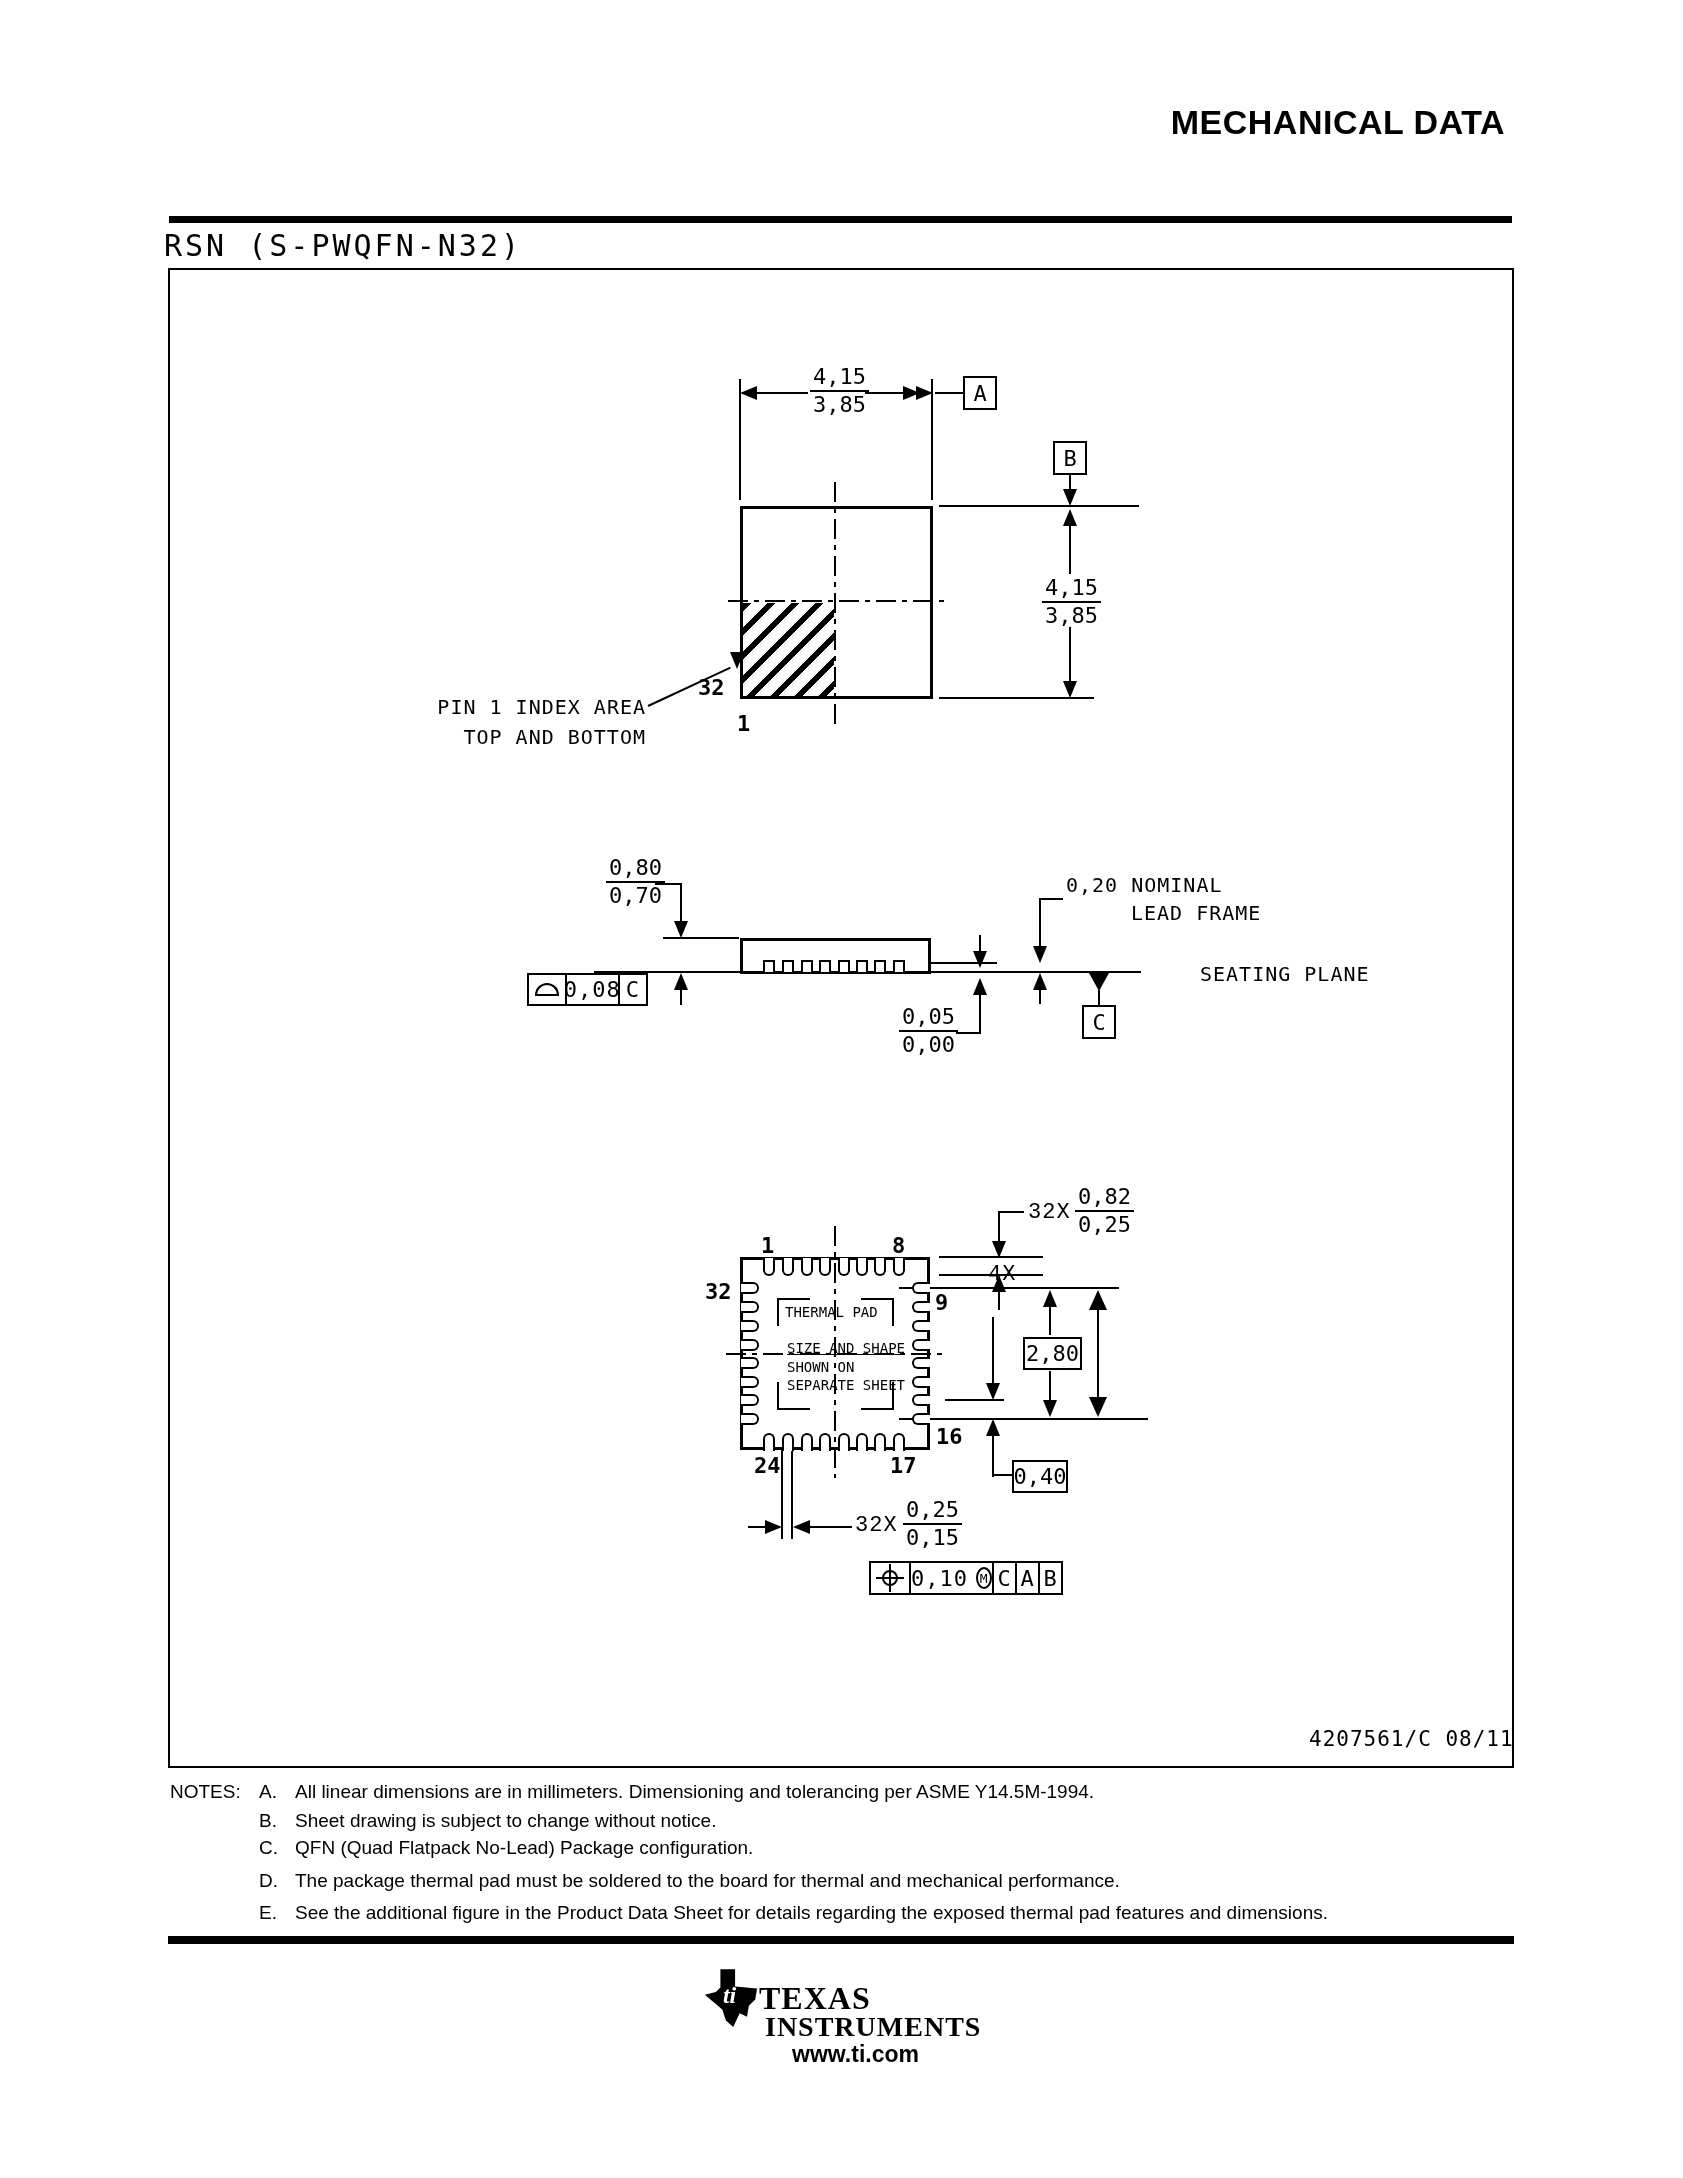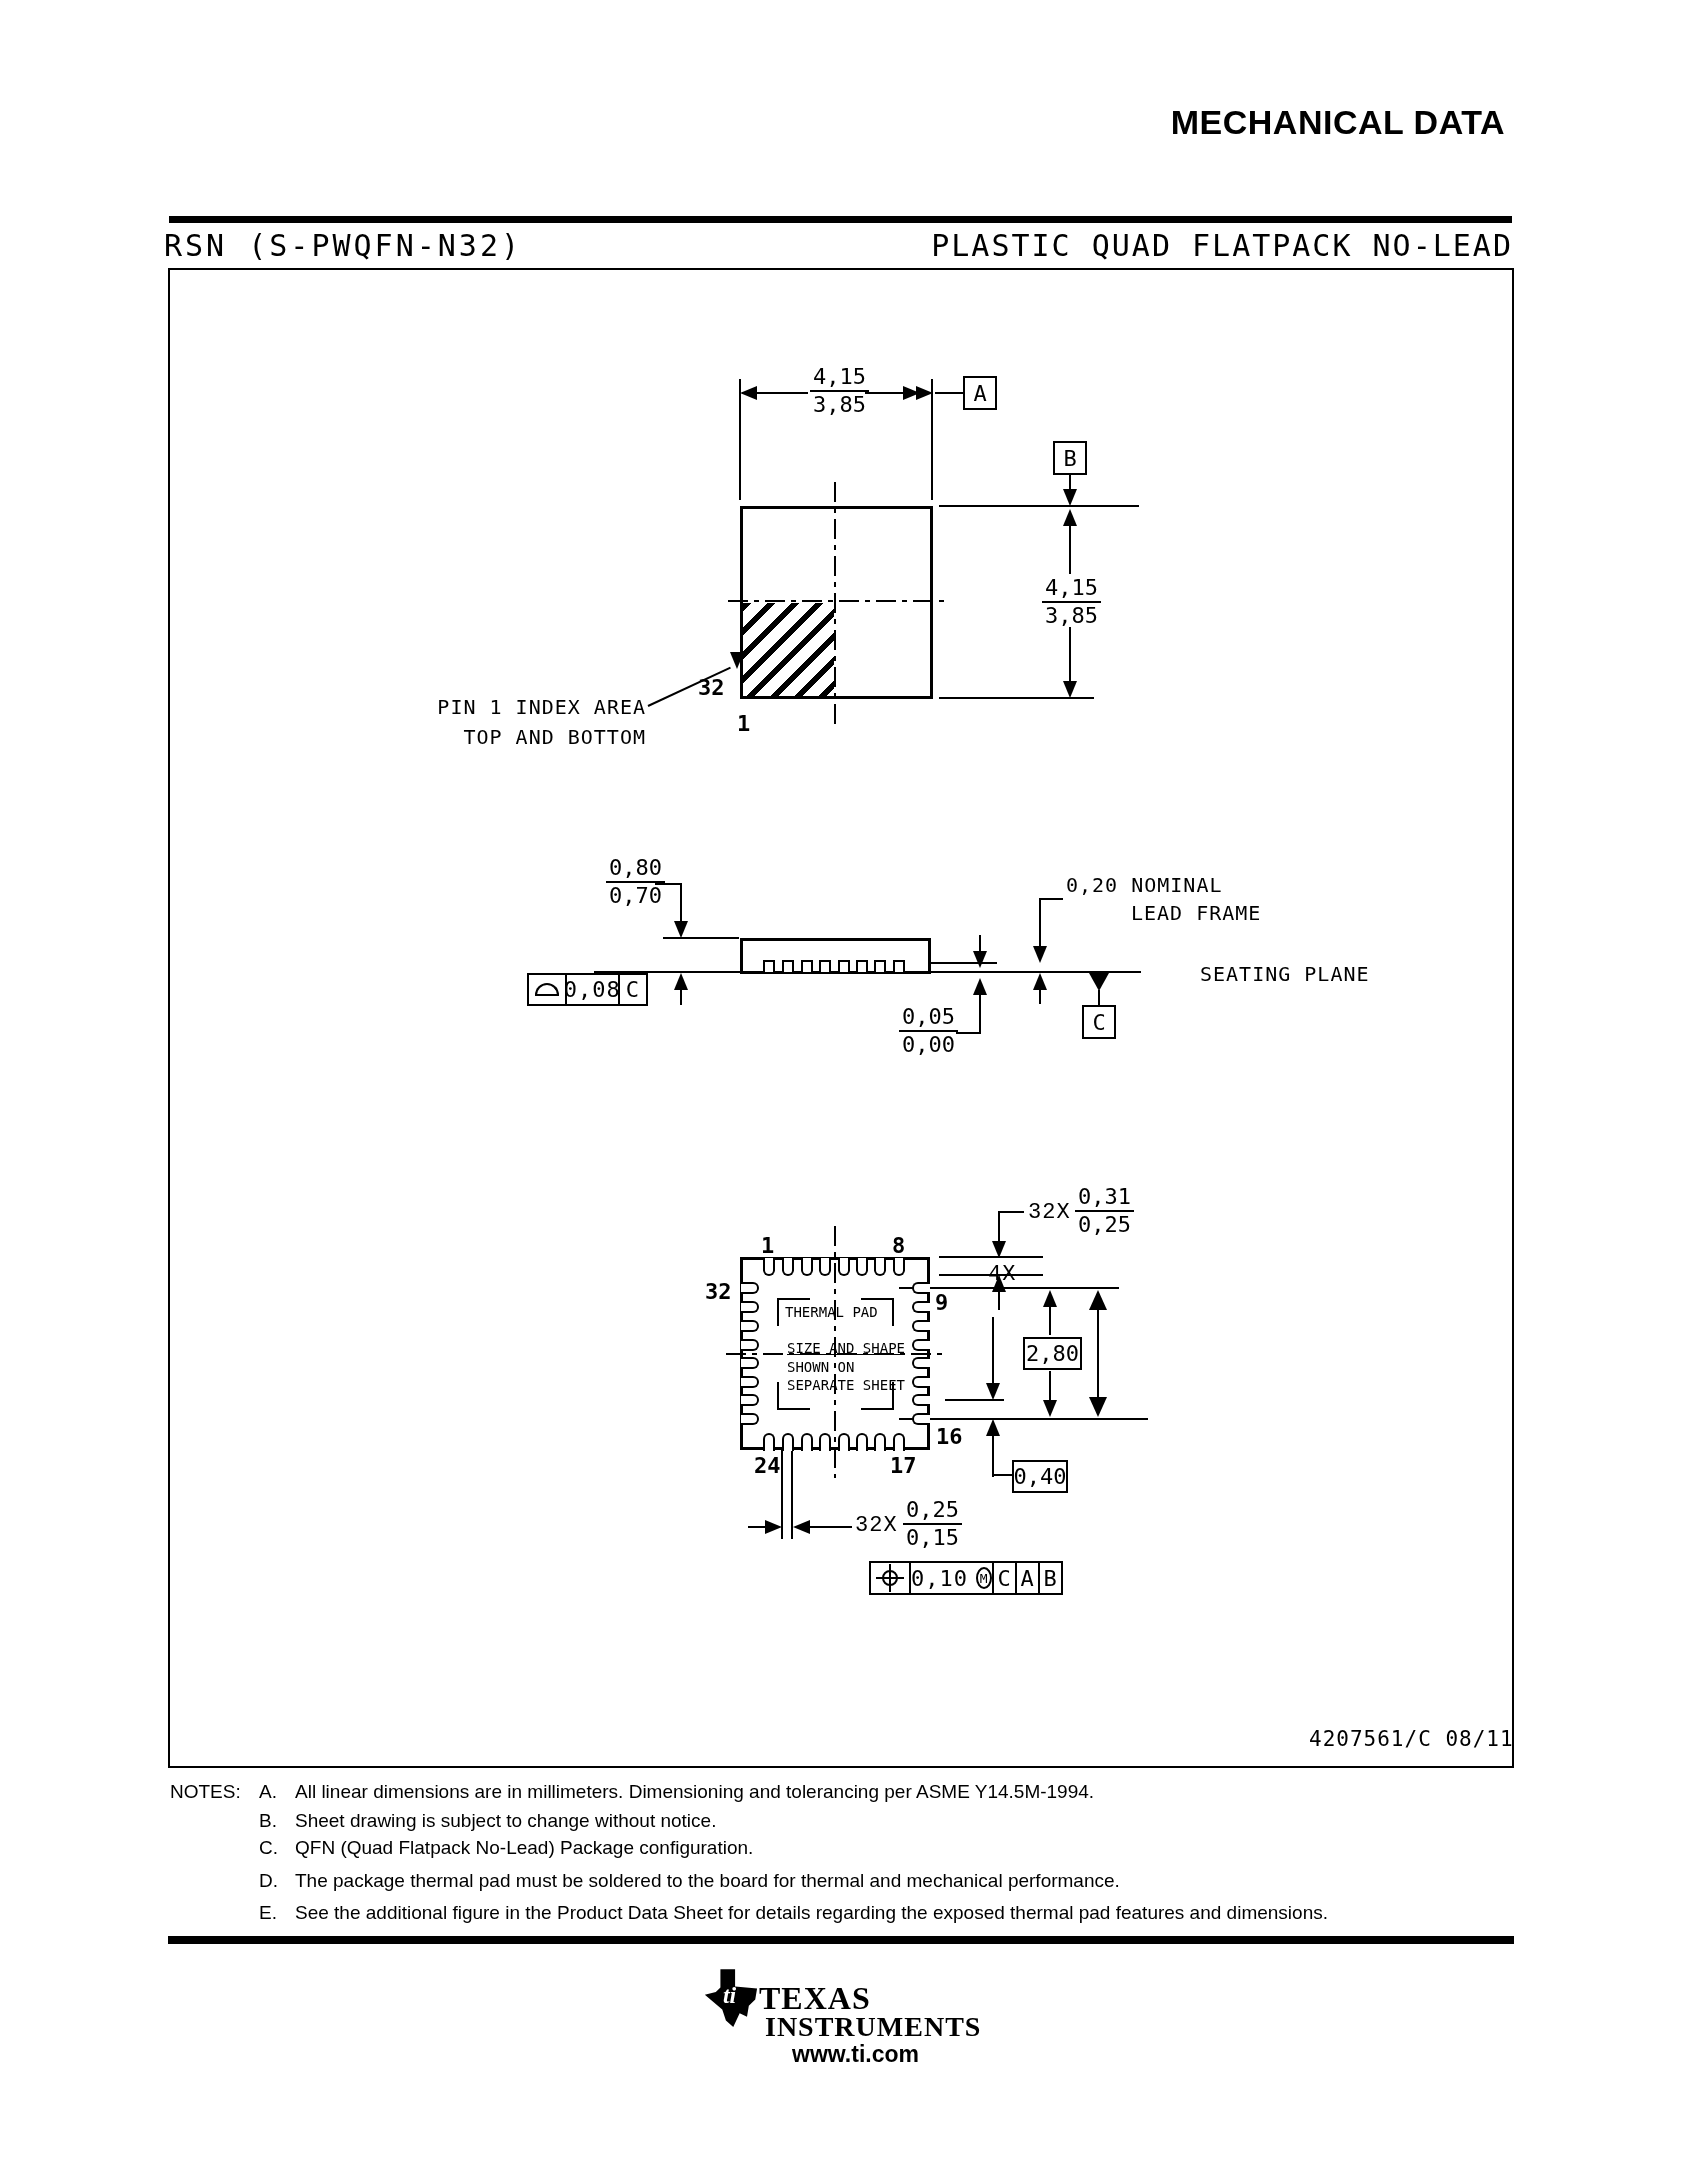--- a/index.html
+++ b/index.html
@@ -45,21 +45,20 @@
 </style>
 </head>
 <body>
 
 <div id="stage">
 
   <div class="note" style="left:1089px;top:103px;width:416px;text-align:right;font-size:34px;font-weight:bold;letter-spacing:0.5px">MECHANICAL DATA</div>
 
   <div class="h" style="left:169px;top:216px;width:1343px;height:7px"></div>
   <div class="cad" style="left:164px;top:228px;font-size:30px;letter-spacing:3px">RSN  (S-PWQFN-N32)</div>
-  <div class="cad" style="left:820px;top:228px;width:693px;text-align:right;font-size:30px;letter-spacing:2px">PLASTIC  QUAD  FLATPACK  NO-LEAD</div>
 
   <div style="position:absolute;left:168px;top:268px;width:1346px;height:1500px;border:2px solid #000;box-sizing:border-box"></div>
 
   <div>
 
     <i class="v" style="left:739px;top:379px;height:121px"></i>
     <i class="v" style="left:931px;top:379px;height:121px"></i>
 
     <i class="h" style="left:742px;top:392px;width:66px"></i>
     <i class="h" style="left:865px;top:392px;width:63px"></i>
@@ -178,21 +177,21 @@
 
     <i class="h" style="left:939px;top:1256px;width:104px"></i>
     <i class="h" style="left:939px;top:1274px;width:104px"></i>
     <i class="v" style="left:998px;top:1211px;height:32px"></i>
     <i class="arr a-dn" style="left:992px;top:1241px"></i>
     <i class="arr a-up" style="left:992px;top:1275px"></i>
     <i class="v" style="left:998px;top:1292px;height:18px"></i>
     <i class="h" style="left:998px;top:1211px;width:26px"></i>
     <div class="dim" style="left:1028px;top:1200px">32X</div>
     <div class="frac" style="left:1075px;top:1184px">
-      <span class="t">0,31</span>
+      <span class="t">0,82</span>
       <span class="b">0,25</span>
     </div>
 
     <i class="h" style="left:899px;top:1287px;width:220px"></i>
     <i class="h" style="left:899px;top:1418px;width:249px"></i>
     <i class="arr a-up" style="left:1043px;top:1290px"></i>
     <i class="v" style="left:1049px;top:1305px;height:30px"></i>
     <div class="dim" style="left:988px;top:1262px">4X</div>
     <div class="bbox" style="left:1023px;top:1337px;width:59px;height:33px">2,80</div>
     <i class="v" style="left:1049px;top:1371px;height:32px"></i>

